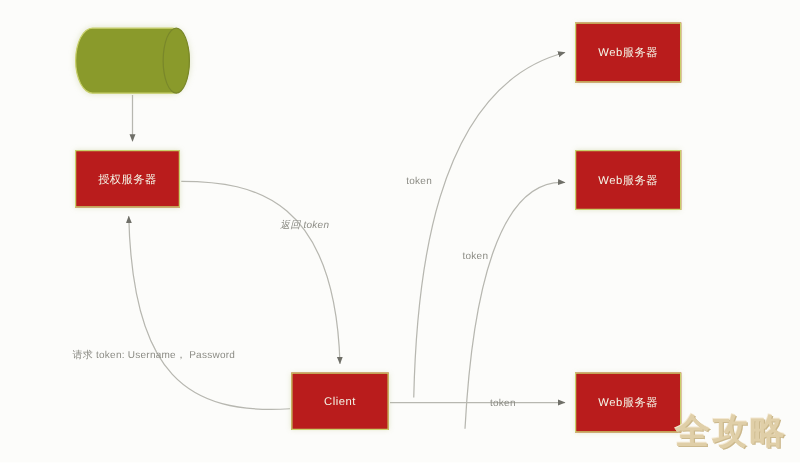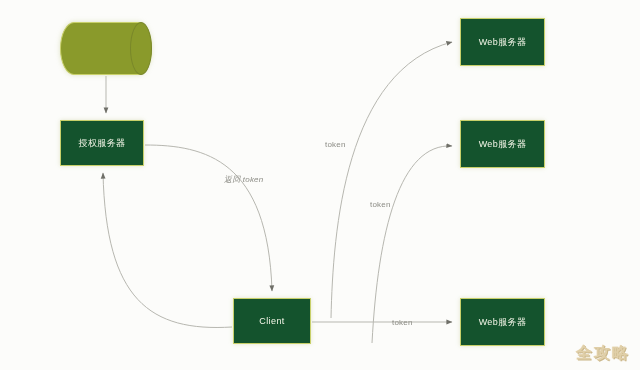--- a/index.html
+++ b/index.html
@@ -19,21 +19,21 @@
     position: absolute;
     left: 0;
     top: 0;
     width: 640px;
     height: 370px;
     pointer-events: none;
   }
   .node {
     position: absolute;
     box-sizing: border-box;
-    background: #14532d;
+    background: #b91c1c;
     border: 1px solid #c8d06a;
     display: flex;
     align-items: center;
     justify-content: center;
     color: #f4f6e8;
     font-size: 9px;
     letter-spacing: 0.4px;
     text-align: center;
     line-height: 1.2;
     box-shadow: 0 0 4px rgba(180,190,120,0.35);
@@ -67,21 +67,21 @@
     font-size: 8px;
     color: #8c8c85;
     white-space: nowrap;
     letter-spacing: 0.2px;
     filter: blur(0.15px);
   }
   .watermark {
     position: absolute;
     right: 10px;
     bottom: 6px;
-    font-size: 16px;
+    font-size: 28px;
     font-weight: bold;
     color: #e0cfa8;
     letter-spacing: 2px;
     text-shadow: 1px 1px 0 #cbb88c, -0.5px -0.5px 0 #f3e8d2;
     font-family: "DejaVu Sans", sans-serif;
   }
 </style>
 </head>
 <body>
 
@@ -138,20 +138,21 @@
   <div class="node" style="left:460px; top:120px; width:85px; height:48px;">
     <span class="node-label">Web服务器</span>
   </div>
 
   <div class="node" style="left:460px; top:298px; width:85px; height:48px;">
     <span class="node-label">Web服务器</span>
   </div>
 
   <div class="edge-label" style="left:224px; top:174px;font-style:italic;">返回 token</div>
 
+  <div class="edge-label" style="left:58px; top:278px;">请求 token: Username， Password</div>
 
   <div class="edge-label" style="left:325px; top:140px;">token</div>
 
   <div class="edge-label" style="left:370px; top:200px;">token</div>
 
   <div class="edge-label" style="left:392px; top:318px;">token</div>
 
   <div class="watermark">全攻略</div>
 
 </div>

